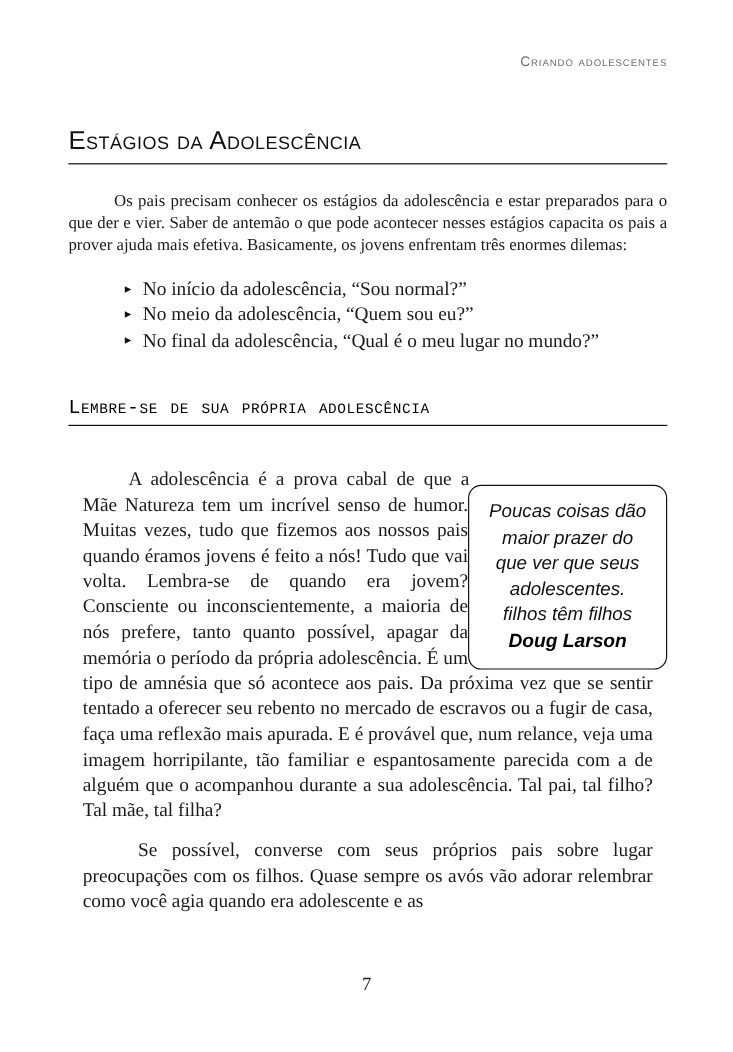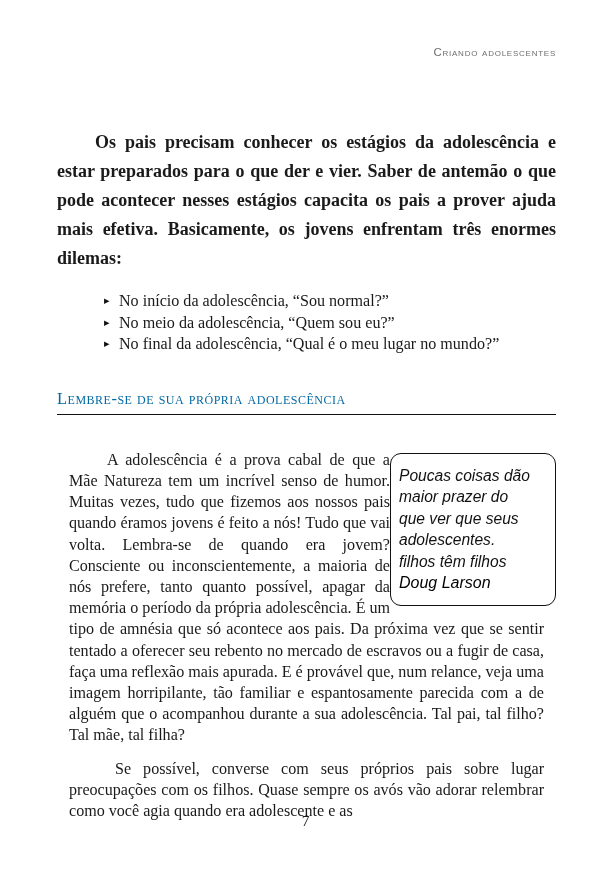--- a/index.html
+++ b/index.html
@@ -56,39 +56,38 @@
     letter-spacing: 0.4px;
     font-variant: small-caps;
     color: #111111;
     line-height: 1.15;
     padding-bottom: 6px;
     border-bottom: 1.1px solid #111111;
   }
 
   h2.subsection-title {
     margin: 0;
-    font-family: Liberation Serif, serif;
+    font-family: Liberation Mono, monospace;
     font-weight: 400;
     font-size: 16.5px;
     letter-spacing: 0.5px;
     font-variant: small-caps;
-    color: #0369a1;
+    color: #000000;
     line-height: 1.15;
     padding-bottom: 5px;
     border-bottom: 1.1px solid #111111;
   }
 
   p.body-text {
     margin: 0;
-    font-size: 18px;
-    line-height: 29px;
+    font-size: 14px;
+    line-height: 18px;
     text-align: justify;
     text-indent: 38px;
     hyphens: manual;
-    font-weight: bold;
   }
 
   .gap-after-h1 { height: 23px; }
   .gap-after-p1 { height: 17px; }
   .gap-after-list { height: 16px; }
   .gap-before-h2 { height: 19px; }
   .gap-after-h2 { height: 22px; }
 
   ul.dilemma-list {
     margin: 0;
@@ -109,40 +108,40 @@
     top: 0;
     font-size: 11px;
     line-height: 21.6px;
     color: #111111;
   }
 
   
   .quote-box {
     float: right;
     width: 166px;
-    margin: 4px 0 6px 14px;
+    margin: 15px 0 6px 14px;
     padding: 11px 8px 11px 8px;
     border: 1.6px solid #111111;
     border-radius: 11px;
     box-sizing: border-box;
-    text-align: left;
+    text-align: center;
     shape-outside: border-box;
   }
   .quote-box .quote-line {
     font-family: "Liberation Sans", sans-serif;
     font-style: italic;
     font-size: 15.6px;
     line-height: 21.5px;
     color: #111111;
     white-space: nowrap;
   }
   .quote-box .quote-attribution {
     font-family: "Liberation Sans", sans-serif;
     font-style: italic;
-    font-weight: normal;
+    font-weight: bold;
     font-size: 16px;
     line-height: 22px;
     color: #000000;
     white-space: nowrap;
   }
 
   .wrap-para {
     margin: 12px;
     font-size: 16.1px;
     line-height: 21.2px;
@@ -171,20 +170,21 @@
 </style>
 </head>
 <body>
 
 <div class="page">
 
   <div class="running-head">Criando adolescentes</div>
 
   <div class="content">
 
+    <h1 class="section-title">Estágios da Adolescência</h1>
 
     <div class="gap-after-h1"></div>
 
     <p class="body-text">Os pais precisam conhecer os estágios da adolescência e estar preparados para o que der e vier. Saber de antemão o que pode acontecer nesses estágios capacita os pais a prover ajuda mais efetiva. Basicamente, os jovens enfrentam três enormes dilemas:</p>
 
     <div class="gap-after-p1"></div>
 
     <ul class="dilemma-list">
       <li>
         <span class="bullet-marker">▸</span>

